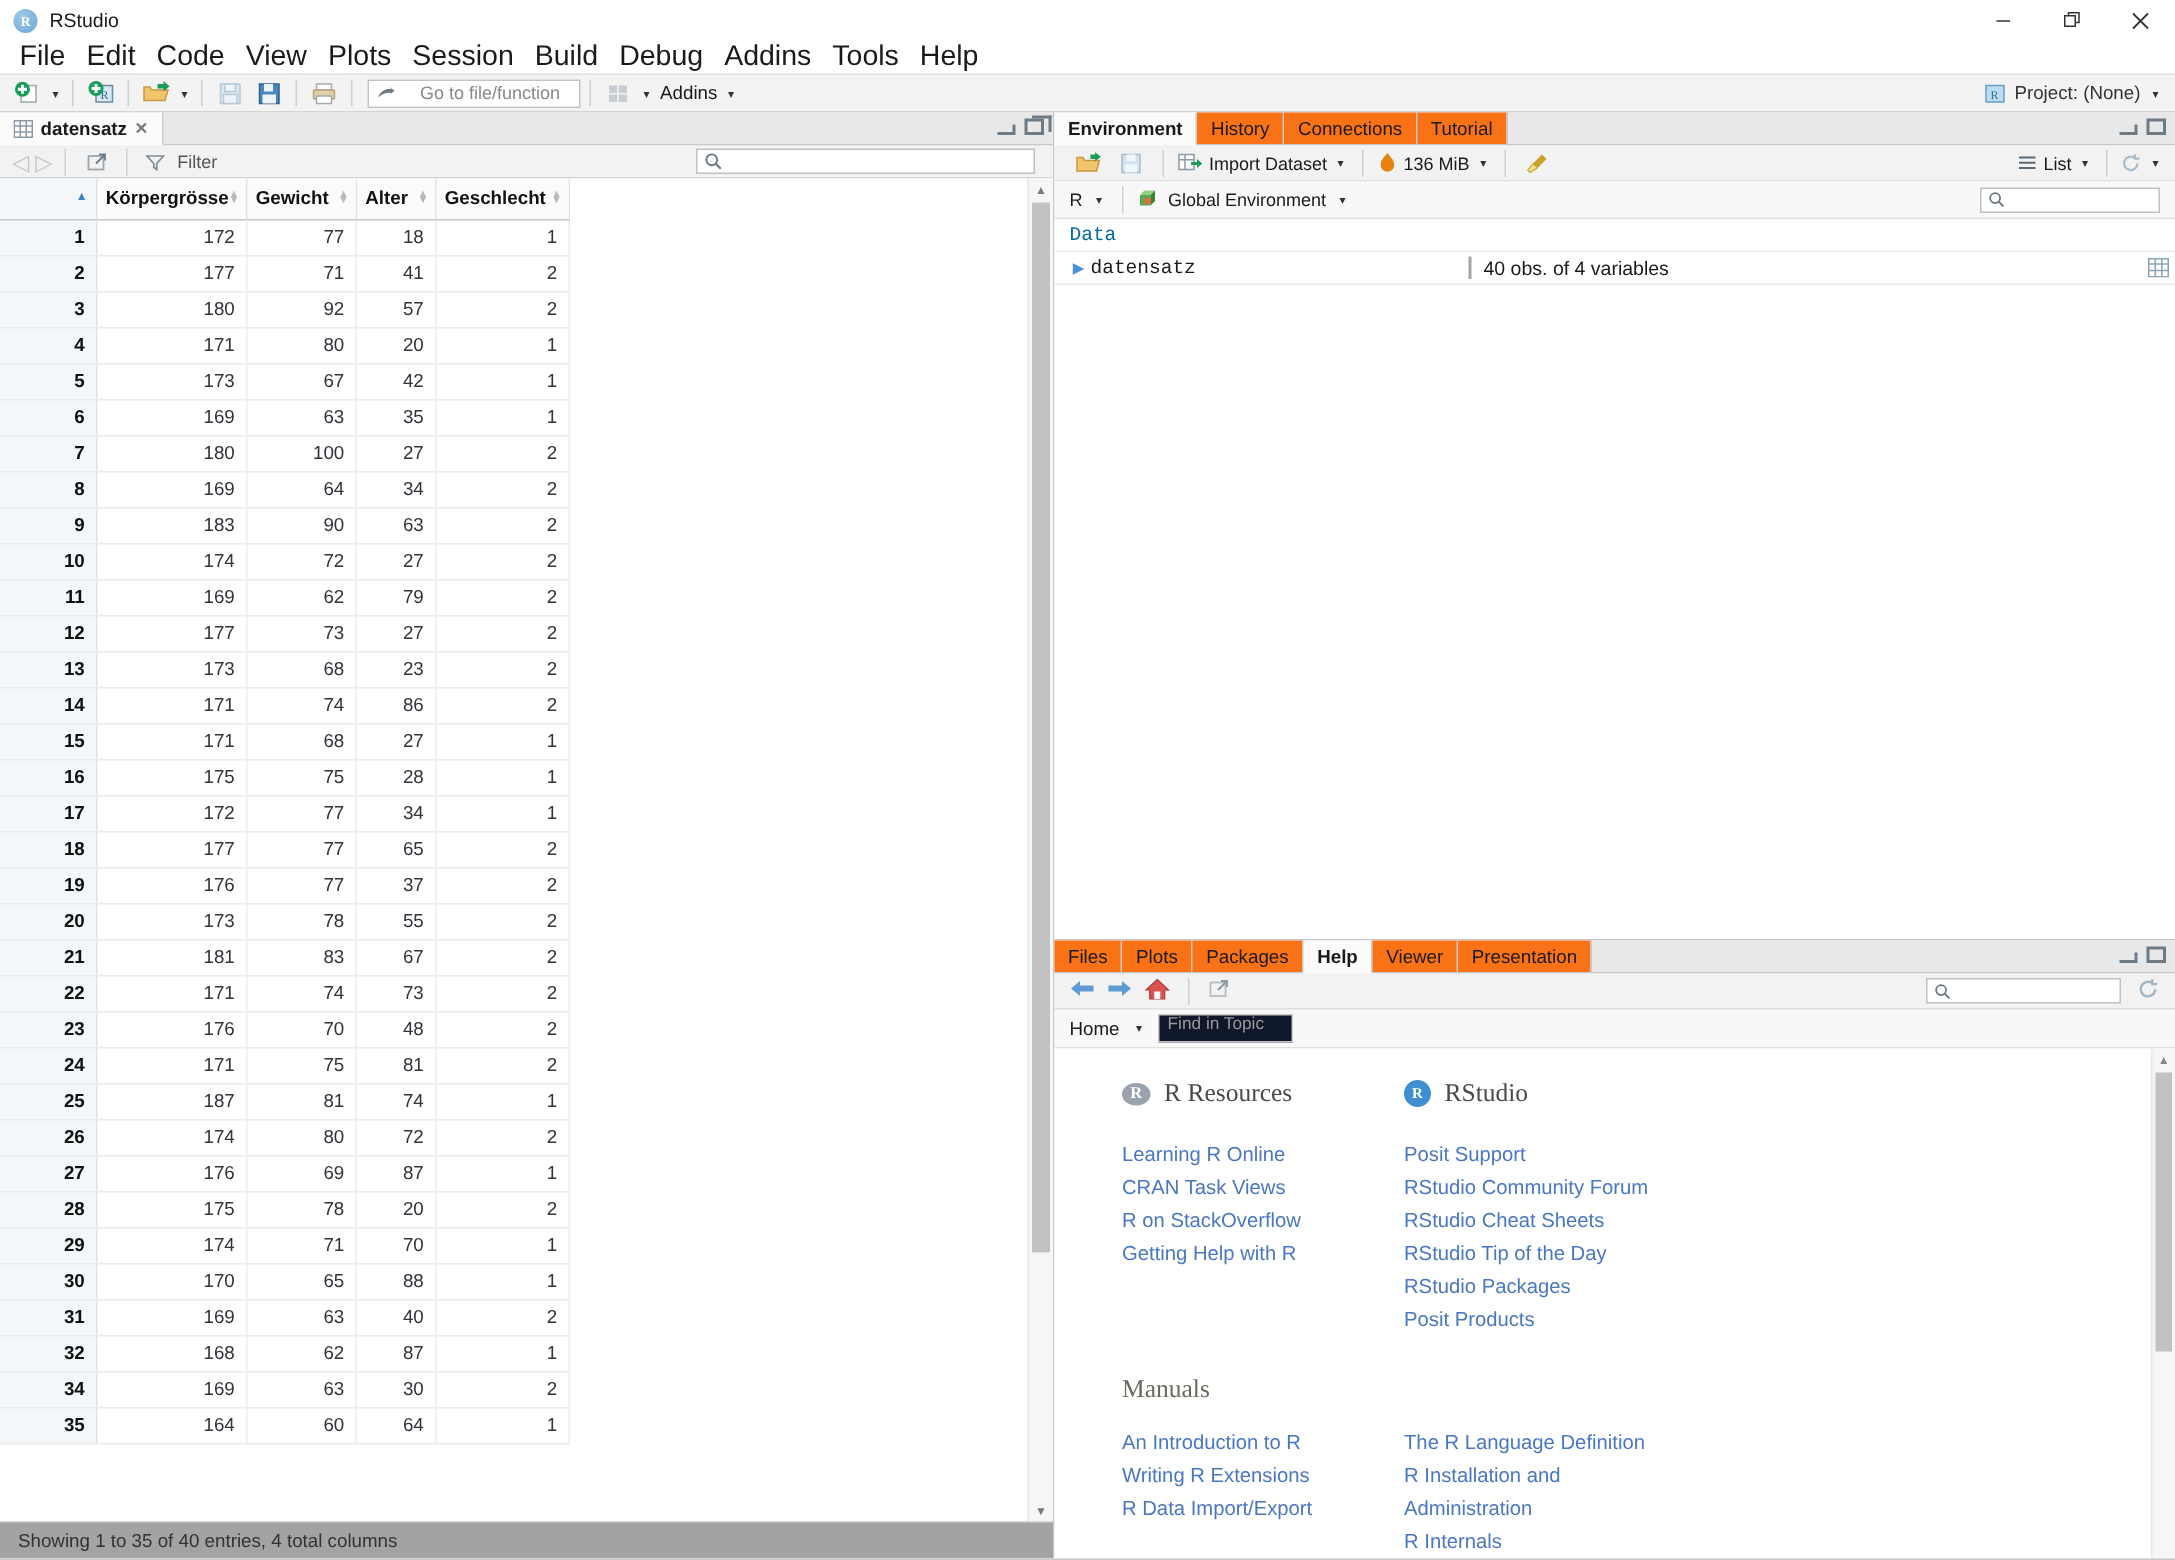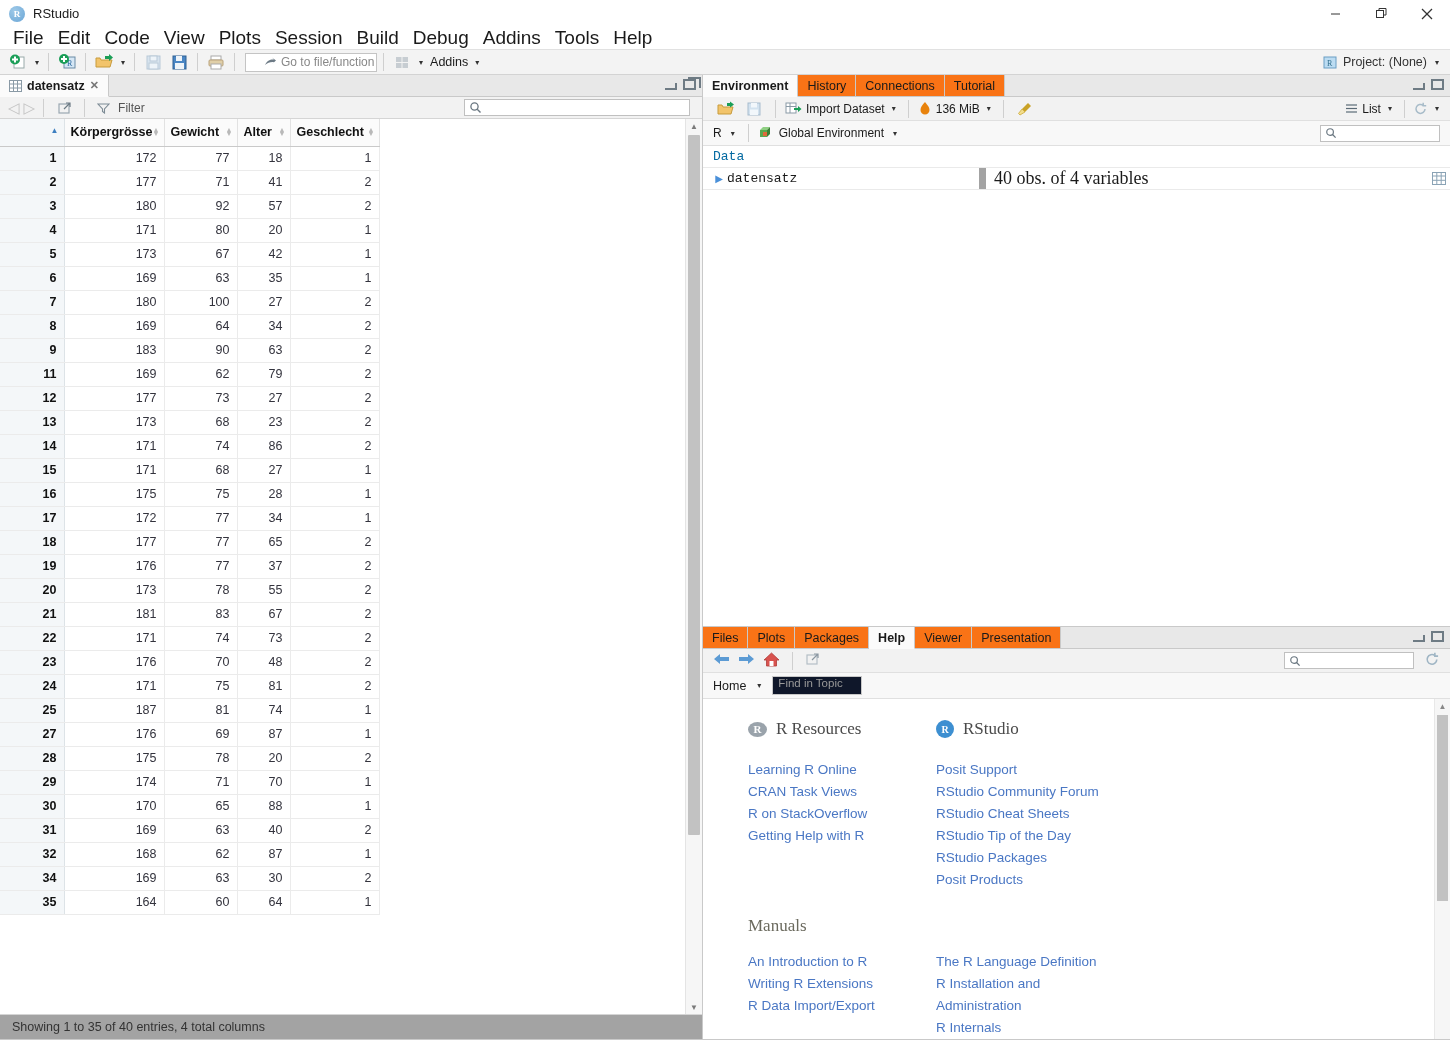--- a/index.html
+++ b/index.html
@@ -46,22 +46,22 @@
   #toolbar {
     height: 26px; background: #f3f3f3;
     border-top: 1px solid #e1e1e1; border-bottom: 1px solid #d3d3d3;
     display: flex; align-items: center; padding: 0 6px; gap: 2px;
     position: relative;
   }
   .tb-btn { width: 24px; height: 21px; display:flex; align-items:center; justify-content:center; cursor: default; border-radius:2px;}
   .tb-sep { width: 1px; height: 18px; background: #cfcfcf; margin: 0 4px; }
   .caret { font-size: 8px; color: #333; padding: 0 3px; cursor: default; }
   .gotofile {
-    width: 132px; height: 19px; border: 1px solid #c4c4c4; background: #fff;
-    display: flex; align-items: center; gap: 4px; padding-left: 17px;
+    width: 142px; height: 19px; border: 1px solid #c4c4c4; background: #fff;
+    display: flex; align-items: center; gap: 16px; padding-left: 4px;
     font-size: 12px; color: #888; margin-left: 4px;
   }
   #proj-area { position: absolute; right: 8px; display: flex; align-items: center; gap: 5px; font-size: 12.5px; color: #333; }
   
   #main { display: flex; height: calc(1040px - 27px - 22px - 27px); }
   #left { width: 703px; display: flex; flex-direction: column; border-right: 1px solid #c9c9c9; }
   #right { width: 747px; display: flex; flex-direction: column; }
   
   .pane-tabbar {
     height: 22px; background: #e8e8e8; display: flex; align-items: stretch;
@@ -153,21 +153,21 @@
   }
   #env-search { position: absolute; right: 10px; width: 120px; height: 17px; border: 1px solid #c0c0c0; background:#fff; display:flex; align-items:center; padding-left:4px;}
   #env-body { flex: 1; background: #fff; overflow: hidden; }
   .env-section {
     font-family: "Liberation Mono", monospace; font-size: 13px; color: #0369a1;
     padding: 3px 0 3px 10px; border-bottom: 1px solid #eaeaea;
   }
   .env-row { display: flex; align-items: center; height: 22px; border-bottom: 1px solid #eaeaea; }
   .env-row .expander { width: 16px; text-align:center; color:#4a90d9; font-size:10px; margin-left:8px;}
   .env-row .nm { font-family: "Liberation Mono", monospace; font-size: 13px; flex: 0 0 252px; }
-  .env-row .vl { font-family: Liberation Serif, serif; font-size: 18px; border-left: 7px solid #a3a3a3; padding-left: 8px; flex: 1;}
+  .env-row .vl { font-family: Liberation Sans, sans-serif; font-size: 13px; border-left: 2px solid #a3a3a3; padding-left: 8px; flex: 1;}
   .env-row .gridico { width: 22px; display:flex; justify-content:center; color:#7a98ae;}
   
   #help-pane { flex: 1; display: flex; flex-direction: column; }
   #help-toolbar {
     height: 24px; background: #f2f2f2; border-bottom: 1px solid #e0e0e0;
     display: flex; align-items: center; padding-left: 10px; gap: 8px; position: relative;
   }
   #help-search { position: absolute; right: 36px; width: 130px; height: 17px; border: 1px solid #c0c0c0; background:#fff; display:flex; align-items:center; padding-left:4px;}
   #help-toolbar2 {
     height: 26px; background: #f8f8f8; border-bottom: 1px solid #e0e0e0;
@@ -458,20 +458,27 @@
               <td>2</td>
             </tr>
             <tr>
               <td class="rownum">9</td>
               <td>183</td>
               <td>90</td>
               <td>63</td>
               <td>2</td>
             </tr>
             <tr>
+              <td class="rownum">10</td>
+              <td>174</td>
+              <td>72</td>
+              <td>27</td>
+              <td>2</td>
+            </tr>
+            <tr>
               <td class="rownum">11</td>
               <td>169</td>
               <td>62</td>
               <td>79</td>
               <td>2</td>
             </tr>
             <tr>
               <td class="rownum">12</td>
               <td>177</td>
               <td>73</td>
@@ -561,20 +568,27 @@
               <td>75</td>
               <td>81</td>
               <td>2</td>
             </tr>
             <tr>
               <td class="rownum">25</td>
               <td>187</td>
               <td>81</td>
               <td>74</td>
               <td>1</td>
+            </tr>
+            <tr>
+              <td class="rownum">26</td>
+              <td>174</td>
+              <td>80</td>
+              <td>72</td>
+              <td>2</td>
             </tr>
             <tr>
               <td class="rownum">27</td>
               <td>176</td>
               <td>69</td>
               <td>87</td>
               <td>1</td>
             </tr>
             <tr>
               <td class="rownum">28</td>

